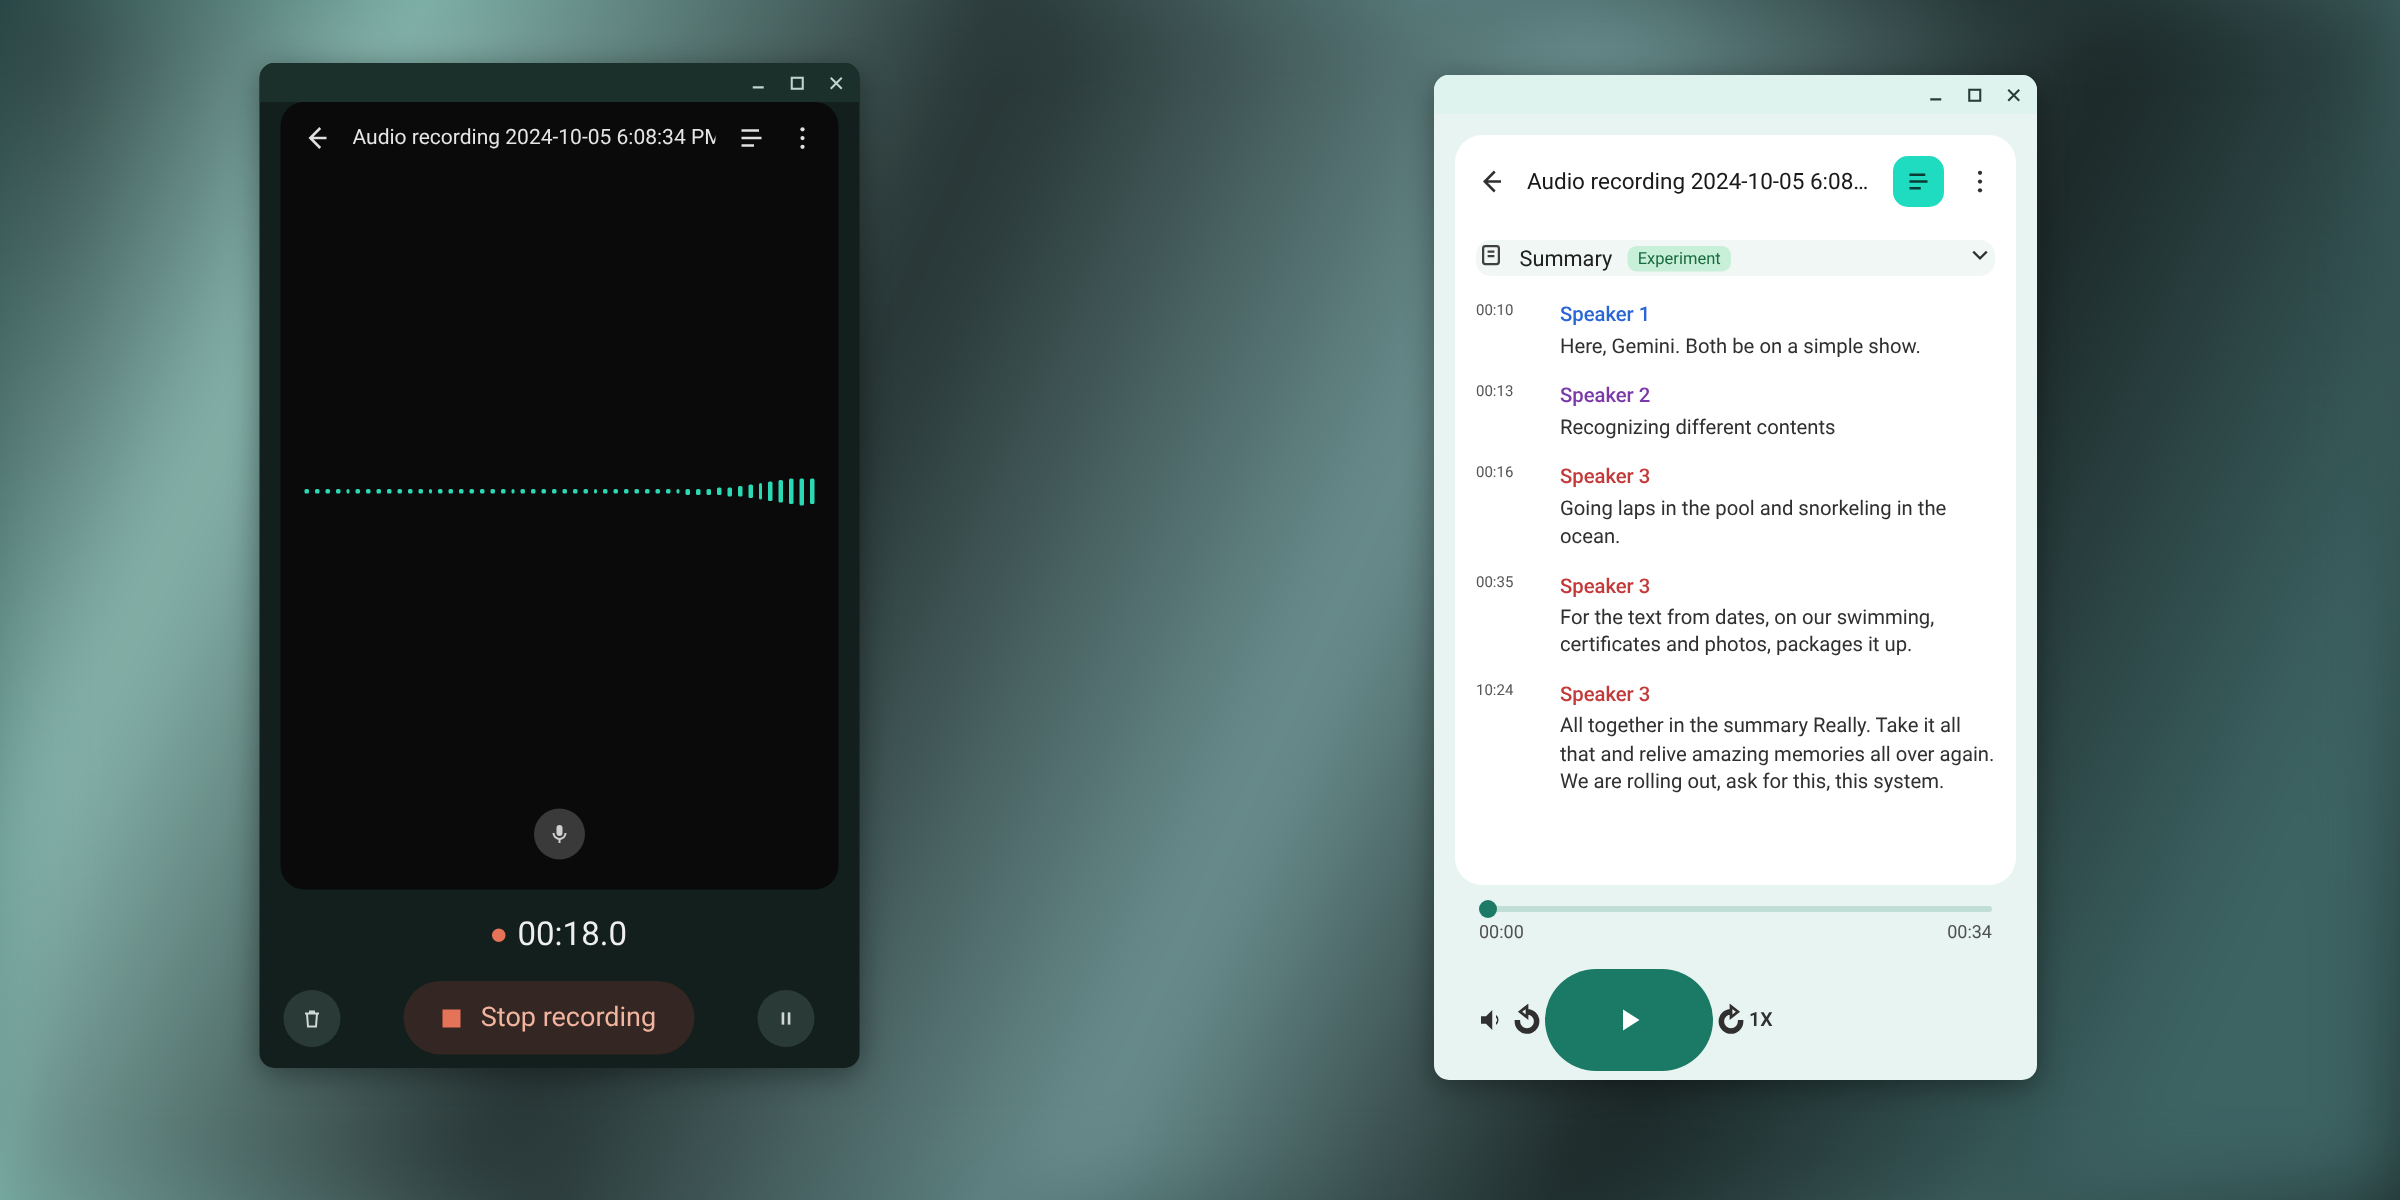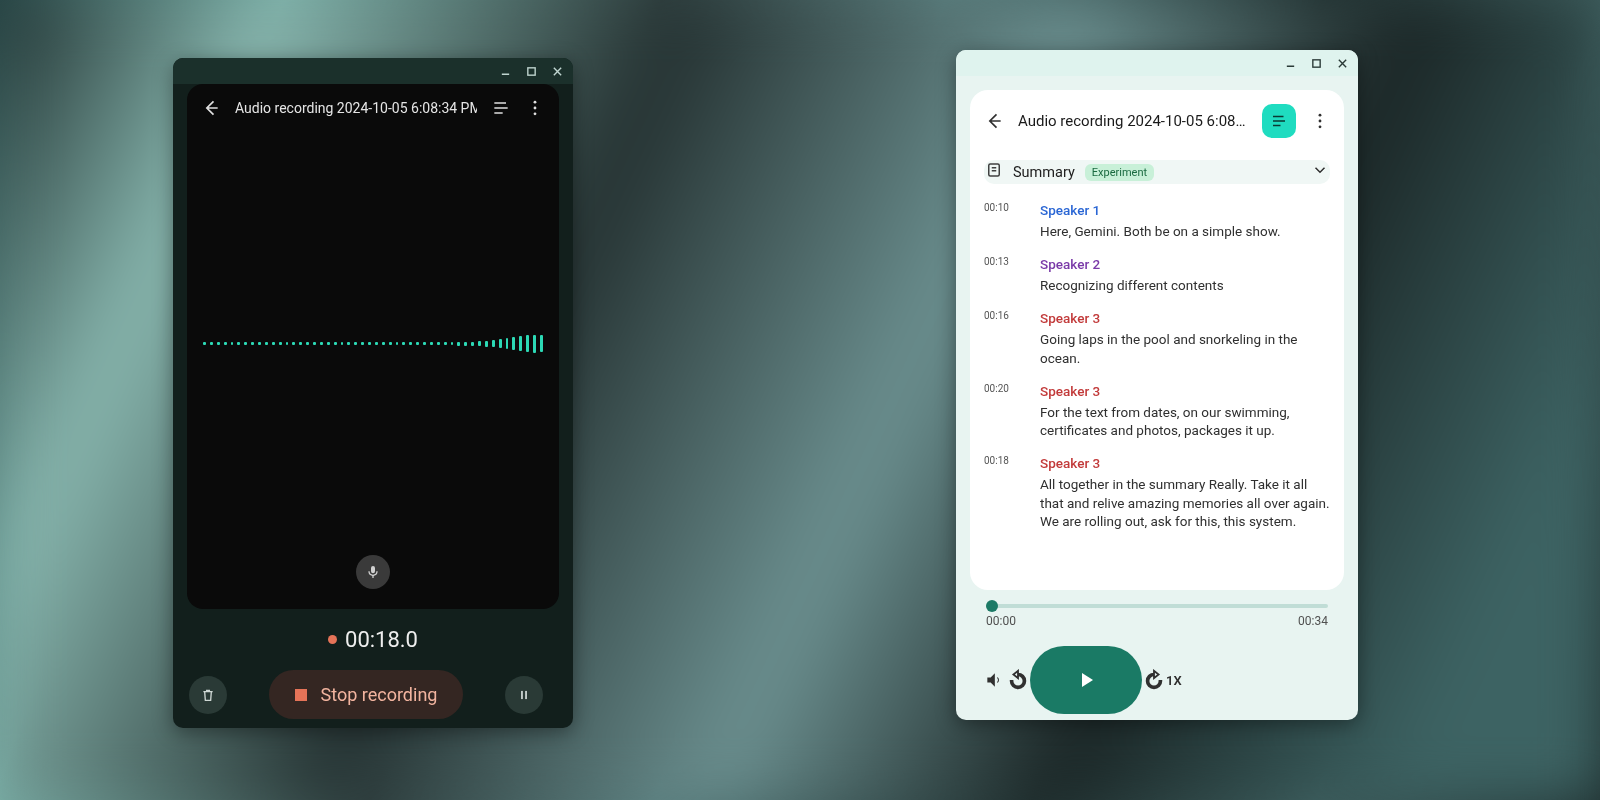--- a/index.html
+++ b/index.html
@@ -1,19 +1,19 @@
 <!DOCTYPE html>
 <html><head>
 <meta charset="utf-8">
 <style>
   * { margin: 0; padding: 0; box-sizing: border-box; font-family: 'Roboto', Arial, sans-serif; }
   body { width: 1600px; height: 800px; overflow: hidden; background: linear-gradient(110deg, #2a4a4a 0%, #7ab0a8 15%, #304040 35%, #5a8080 50%, #203030 70%, #406060 85%, #203030 100%); position: relative; }
   .blur { position: absolute; inset: 0; filter: blur(28px); background: linear-gradient(115deg, #1e3030 0%, #87b5ad 14%, #253232 35%, #6b8f8f 55%, #1b2626 72%, #3d6363 90%); }
   .win { position: absolute; border-radius: 10px; overflow: hidden; box-shadow: 0 4px 20px rgba(0,0,0,.4); }
-  .win-dark { left: 173px; top: 58px; width: 400px; height: 670px; background: #121f1c; }
+  .win-dark { left: 173px; top: 42px; width: 400px; height: 670px; background: #121f1c; }
   .win-light { left: 956px; top: 50px; width: 402px; height: 670px; background: #e8f4f1; }
   .titlebar { height: 26px; display: flex; justify-content: flex-end; align-items: center; gap: 14px; padding-right: 10px; }
   .titlebar.dark { background: #1b302b; }
   .titlebar.light { background: #dff3ee; }
   .wb { width: 12px; height: 12px; display: flex; align-items: center; justify-content: center; cursor: pointer; }
   .wb svg { width: 11px; height: 11px; }
   .dark .wb svg { stroke: #c0d5d0; }
   .light .wb svg { stroke: #2a3a37; }
   
   .dapp { background: #0a0a0a; margin: 0 14px 0 14px; border-radius: 16px; height: 525px; display: flex; flex-direction: column; }
@@ -252,28 +252,28 @@
           </div>
         </div>
         <div class="trow">
           <div class="tts">00:16</div>
           <div class="tbody">
             <div class="tspk" style="color: rgb(194, 58, 58);">Speaker 3</div>
             <div class="ttxt">Going laps in the pool and snorkeling in the ocean.</div>
           </div>
         </div>
         <div class="trow">
-          <div class="tts">00:20</div>
+          <div class="tts">00:35</div>
           <div class="tbody">
             <div class="tspk" style="color: rgb(194, 58, 58);">Speaker 3</div>
             <div class="ttxt">For the text from dates, on our swimming, certificates and photos, packages it up.</div>
           </div>
         </div>
         <div class="trow">
-          <div class="tts">00:18</div>
+          <div class="tts">10:24</div>
           <div class="tbody">
             <div class="tspk" style="color: rgb(194, 58, 58);">Speaker 3</div>
             <div class="ttxt">All together in the summary Really. Take it all that and relive amazing memories all over again. We are rolling out, ask for this, this system.</div>
           </div>
         </div>
       </div>
   </div>
   <div class="pctrl">
     <div class="seek">
         <div class="thumb"></div>

